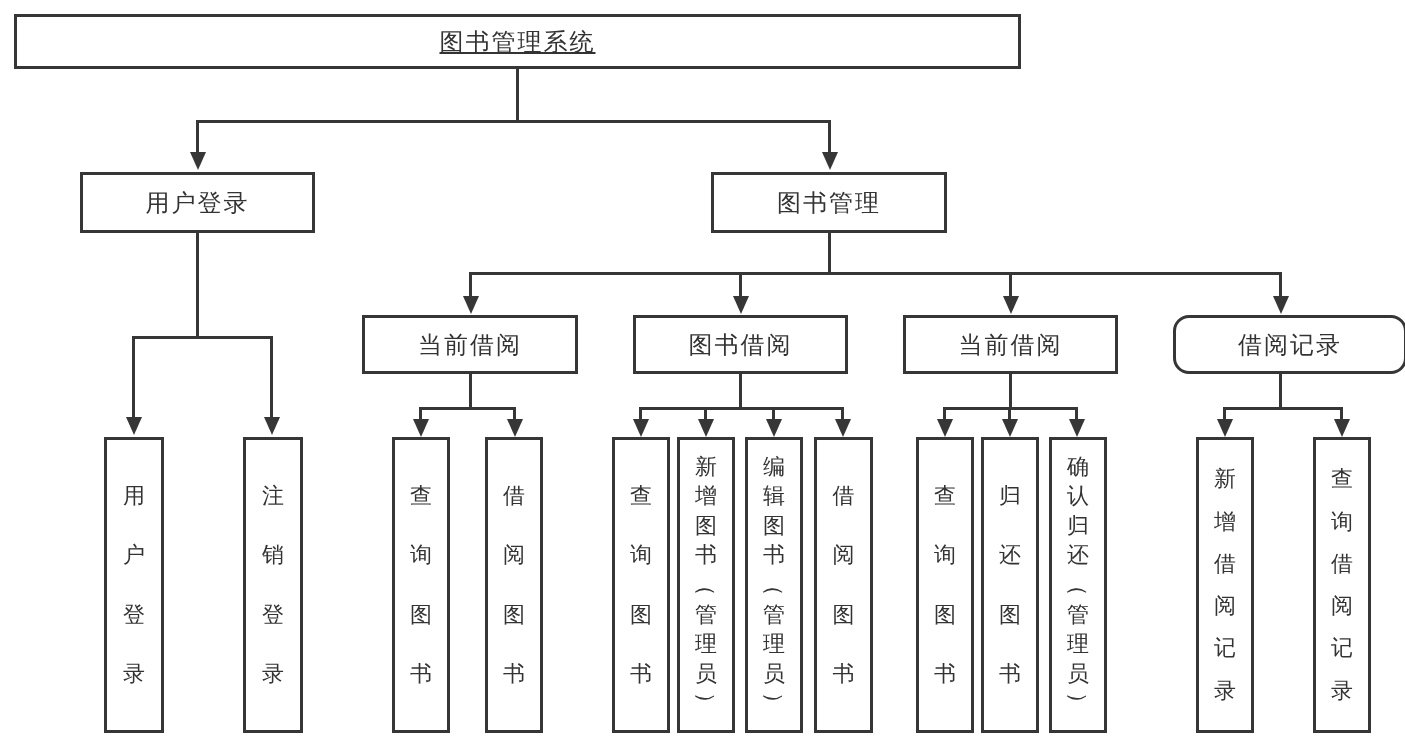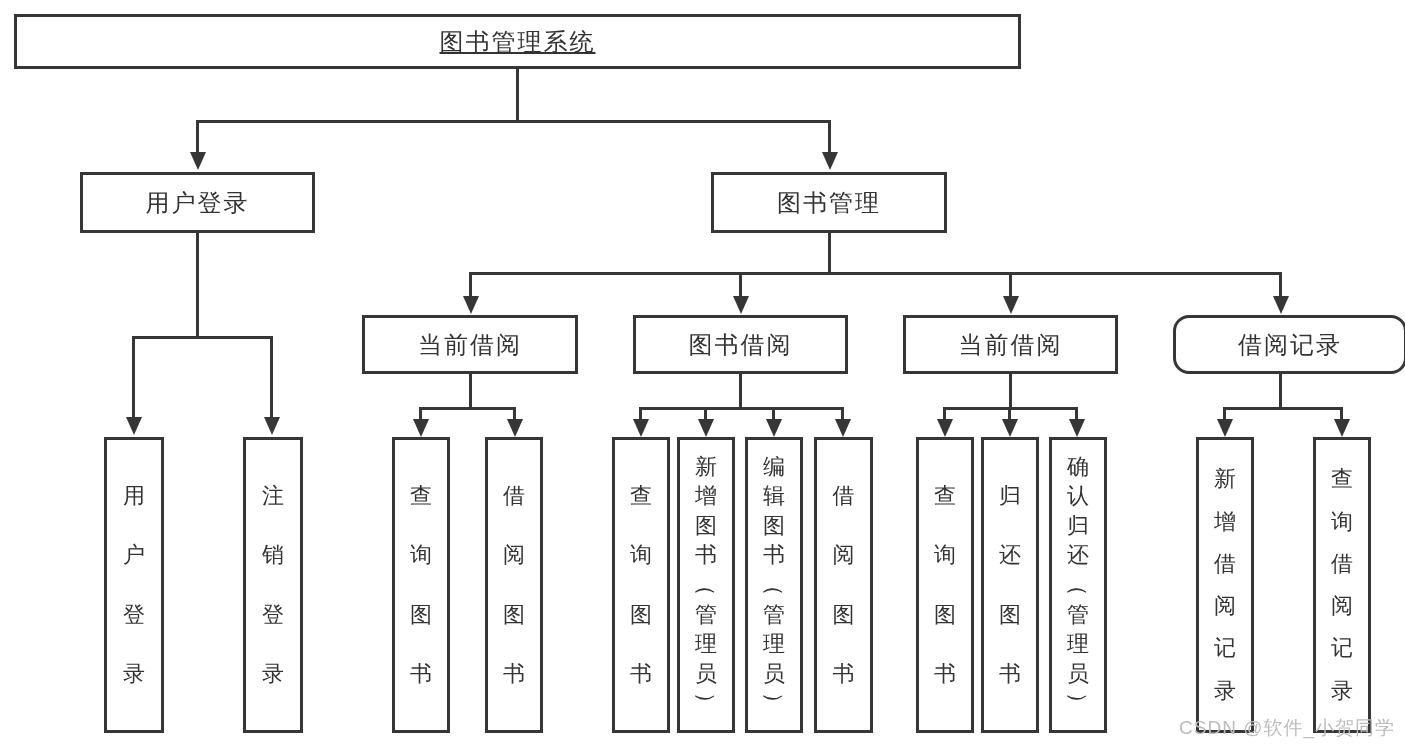--- a/index.html
+++ b/index.html
@@ -223,15 +223,14 @@
     </div>
   <div class="box tall" style="left:1313px; top:437px; width:58px; height:296px;">
       <span class="vchar">查</span>
       <span class="vchar">询</span>
       <span class="vchar">借</span>
       <span class="vchar">阅</span>
       <span class="vchar">记</span>
       <span class="vchar">录</span>
     </div>
 
-  <div class="watermark">CSDN @软件_小贺同学</div>
 
 </div>
 
 </body></html>

